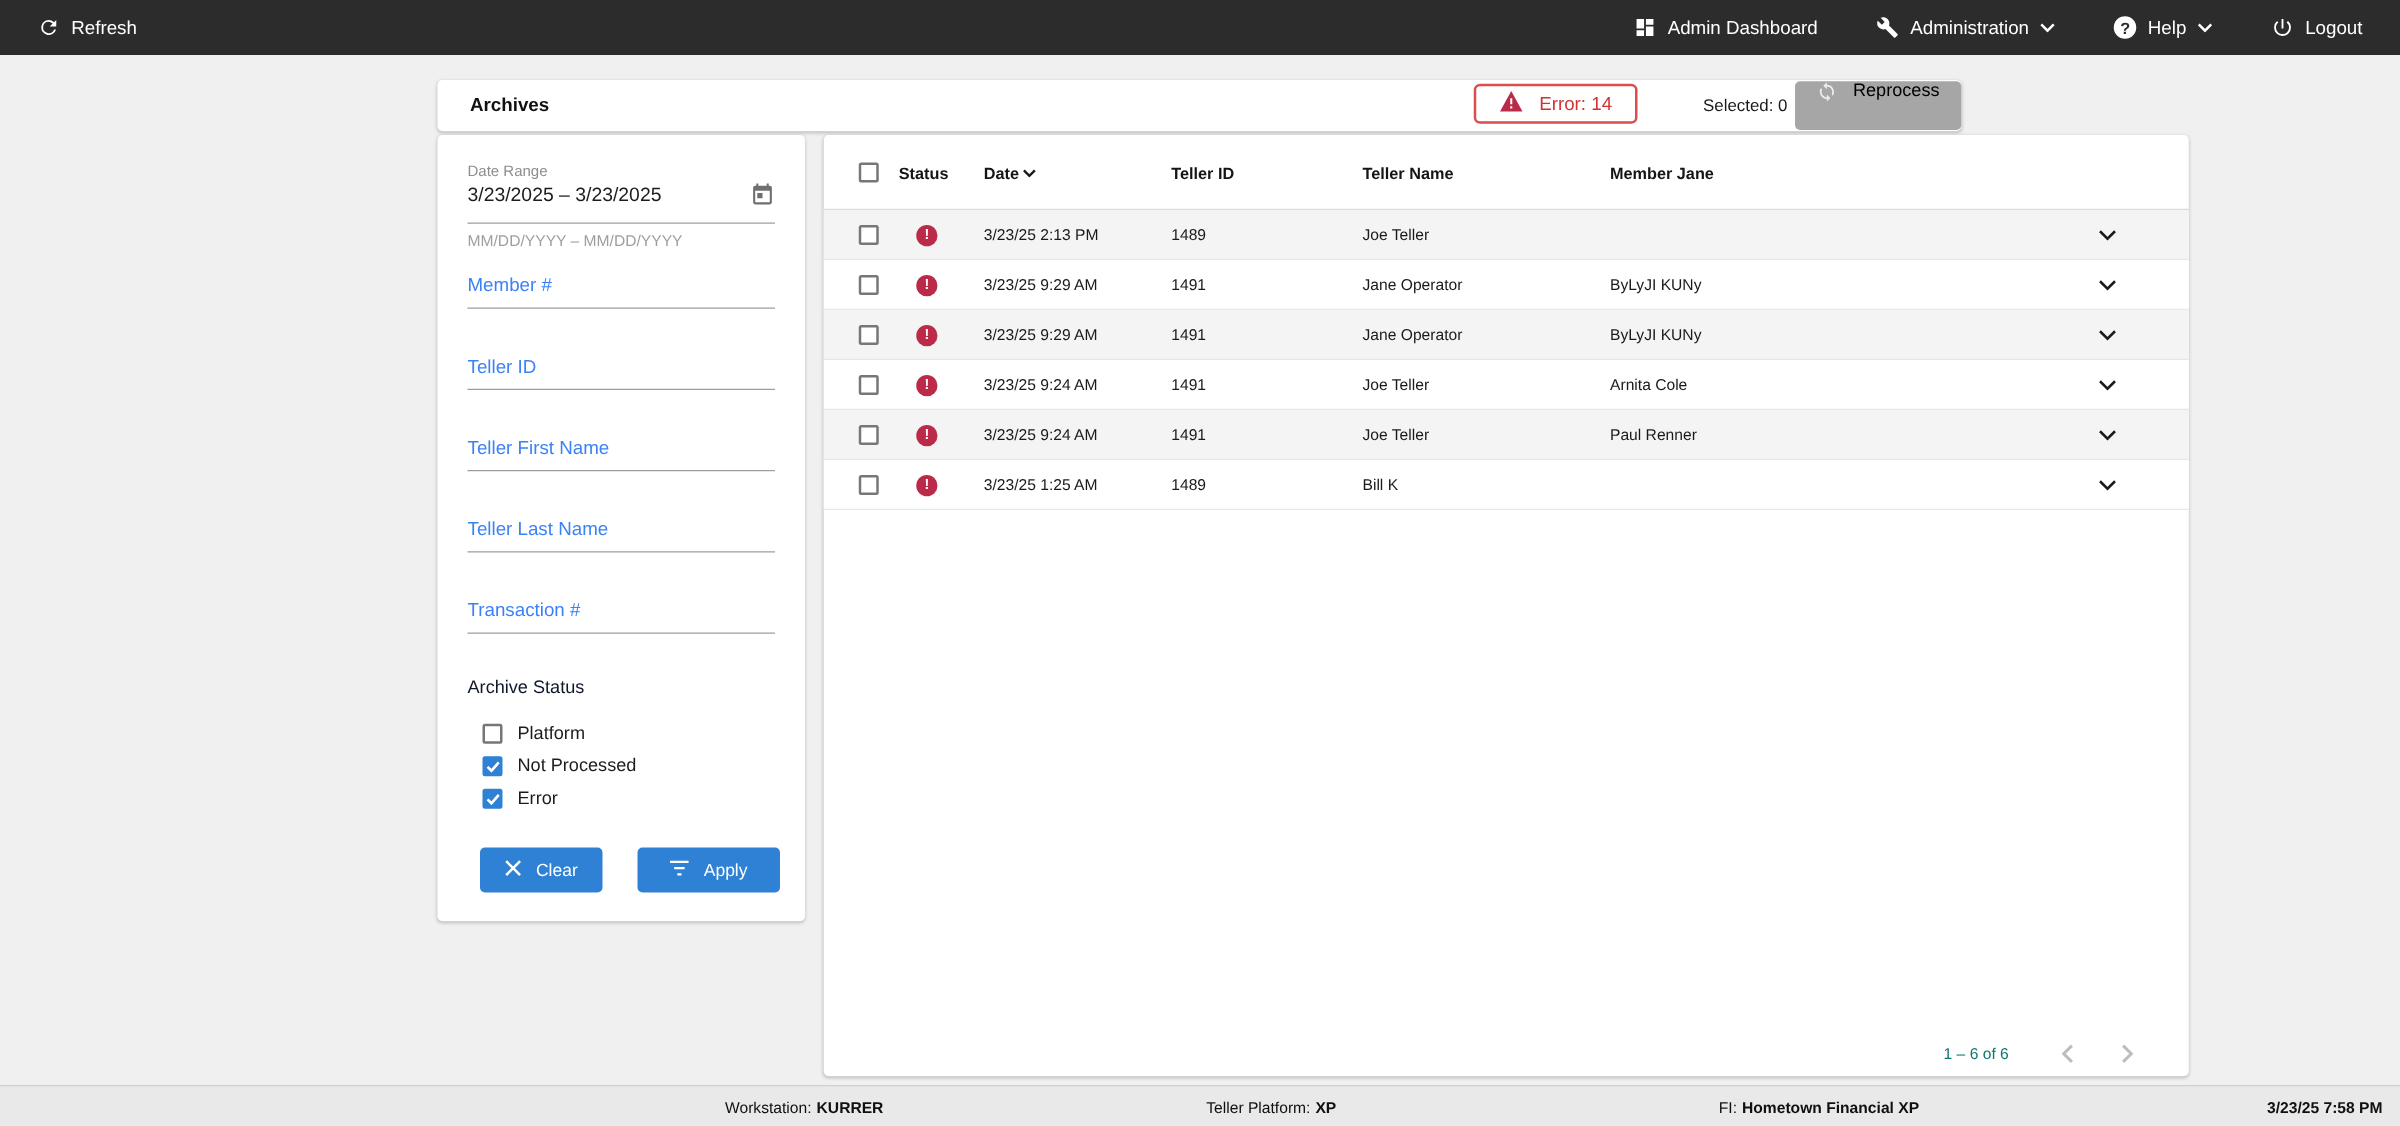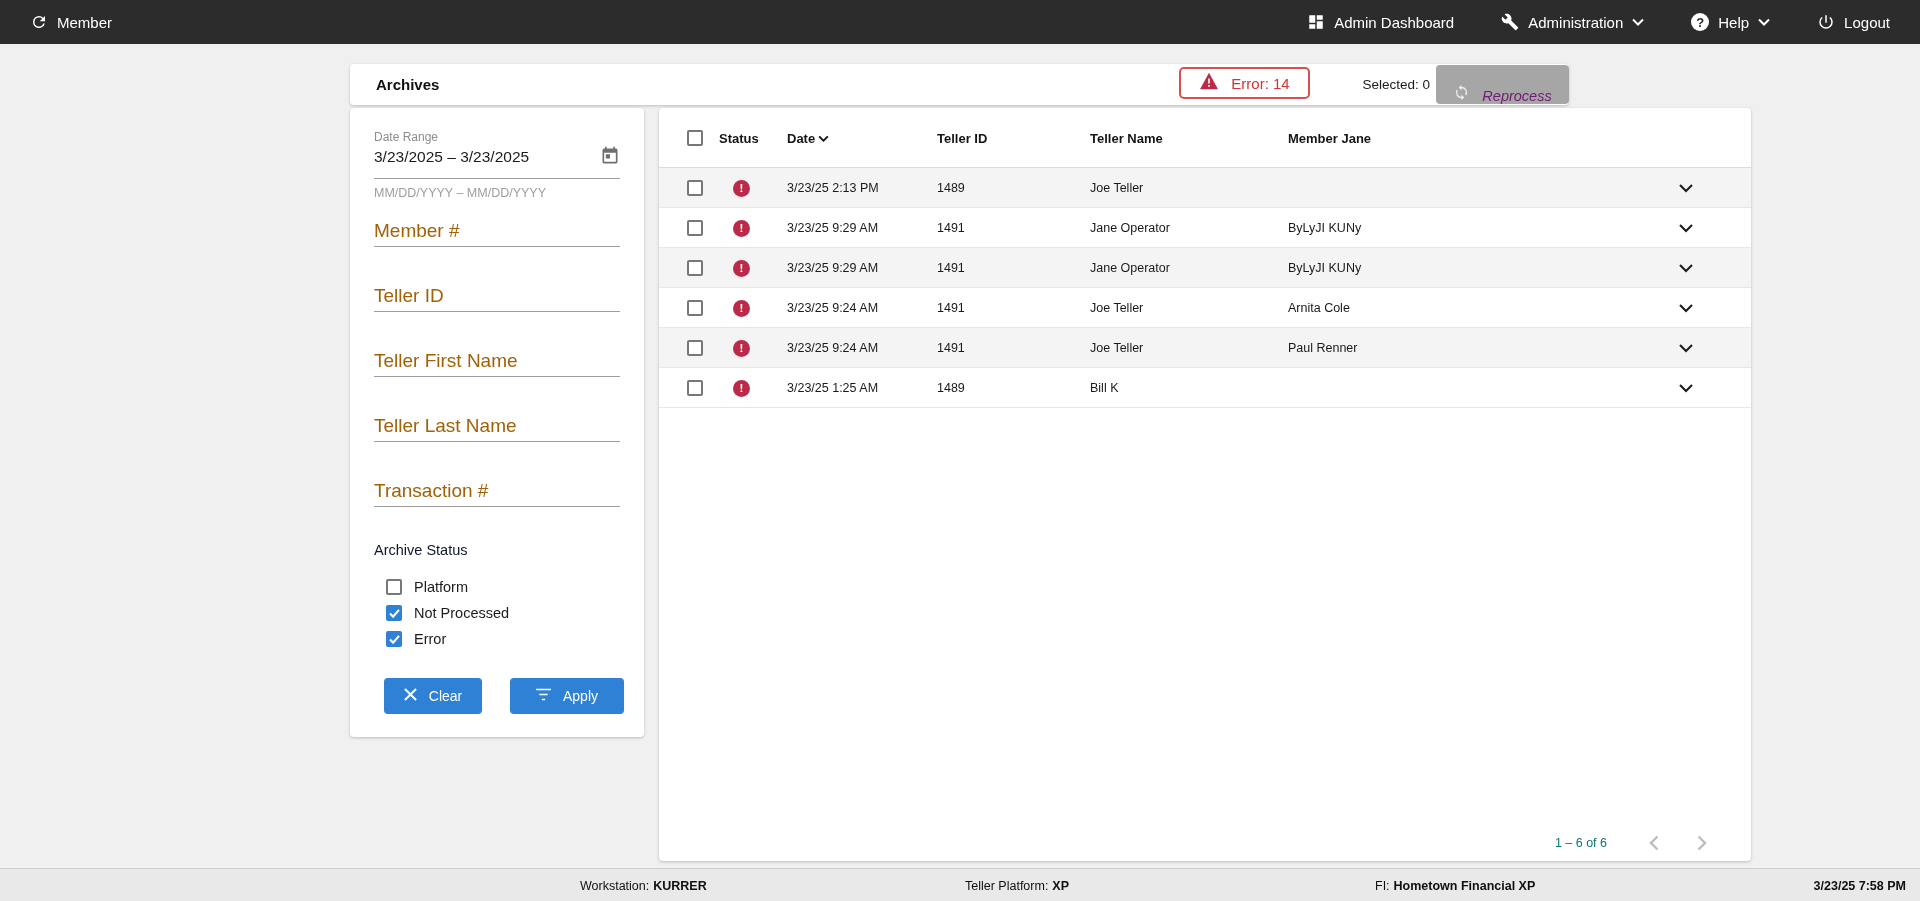--- a/index.html
+++ b/index.html
@@ -28,31 +28,31 @@
   .header-card { left:350px; top:20px; width:1219px; height:41px; }
   .page-title { position:absolute; left:26px; top:0; height:41px;
     display:flex; align-items:center; font-size:15px; font-weight:bold; color:#111; }
   .error-badge { position:absolute; right:259px; top:3px; width:131px; height:32px;
     border:2px solid #d94e4e; border-radius:5px; display:flex; align-items:center;
     justify-content:center; gap:12px; background:#fff; }
   .error-badge .txt { color:#d03434; font-size:15px; }
   .selected-count { position:absolute; right:139px; top:0; height:41px;
     display:flex; align-items:center; font-size:13.5px; color:#1a1a1a; }
   .reprocess-btn { position:absolute; right:0; top:1px; width:133px; height:39px;
-    background:#a6a6a6; border:none; border-radius:4px; color:#701a75;
-    font-size:14.5px; display:flex; align-items:flex-end; justify-content:center;
-    gap:12px; cursor:default;font-style:italic; }
+    background:#a6a6a6; border:none; border-radius:4px; color:#000000;
+    font-size:14.5px; display:flex; align-items:flex-start; justify-content:center;
+    gap:12px; cursor:default; }
 
   
   .sidebar-card { left:350px; top:64px; width:294px; height:629px; }
   .fld-label { position:absolute; left:24px; font-size:12px; color:#8d8d8d; }
   .fld-value { position:absolute; left:24px; font-size:15.5px; color:#1c1c1c; }
   .fld-line { position:absolute; left:24px; width:246px; height:1px; background:#9e9e9e; }
   .fld-hint { position:absolute; left:24px; font-size:12.5px; color:#9e9e9e; }
-  .fld-ph { position:absolute; left:24px; font-size:19px; color:#a16207; }
+  .fld-ph { position:absolute; left:24px; font-size:15px; color:#3b82f6; }
   .cal-btn { position:absolute; left:250px; top:38px; width:20px; height:20px;
     cursor:pointer; }
   .arch-label { position:absolute; left:24px; top:434px; font-size:14.5px; color:#0f172a; }
   .arch-opts { position:absolute; left:36px; top:466px; width:220px; }
   .arch-opt { display:flex; align-items:center; gap:12px; height:26px;
     font-size:14.5px; color:#1c1c1c; cursor:pointer; }
   .chk { width:16px; height:16px; border:2px solid #777; border-radius:2px;
     background:#fff; flex:0 0 16px; display:flex; align-items:center; justify-content:center; }
   .chk.checked { background:#2e81d4; border-color:#2e81d4; }
   .side-btn { position:absolute; top:570px; height:36px; border:none; border-radius:4px;
@@ -101,21 +101,21 @@
 </head>
 <body>
 
 <div class="topbar">
   <div class="tb-item">
     <span>
       <svg width="18" height="18" viewBox="0 0 24 24" fill="#fff">
           <path d="M17.65 6.35A7.96 7.96 0 0 0 12 4a8 8 0 1 0 7.73 10h-2.08A6 6 0 1 1 12 6c1.66 0 3.14.69 4.22 1.78L13 11h7V4l-2.35 2.35z"></path>
         </svg>
     </span>
-    <span>Member</span>
+    <span>Refresh</span>
   </div>
   <div class="tb-right">
     <div class="tb-item">
       <span>
         <svg width="18" height="18" viewBox="0 0 24 24" fill="#fff">
             <path d="M3 3h8v10H3zM3 15h8v6H3zM13 3h8v6h-8zM13 11h8v10h-8z"></path>
           </svg>
       </span>
       <span>Admin Dashboard</span>
     </div>

